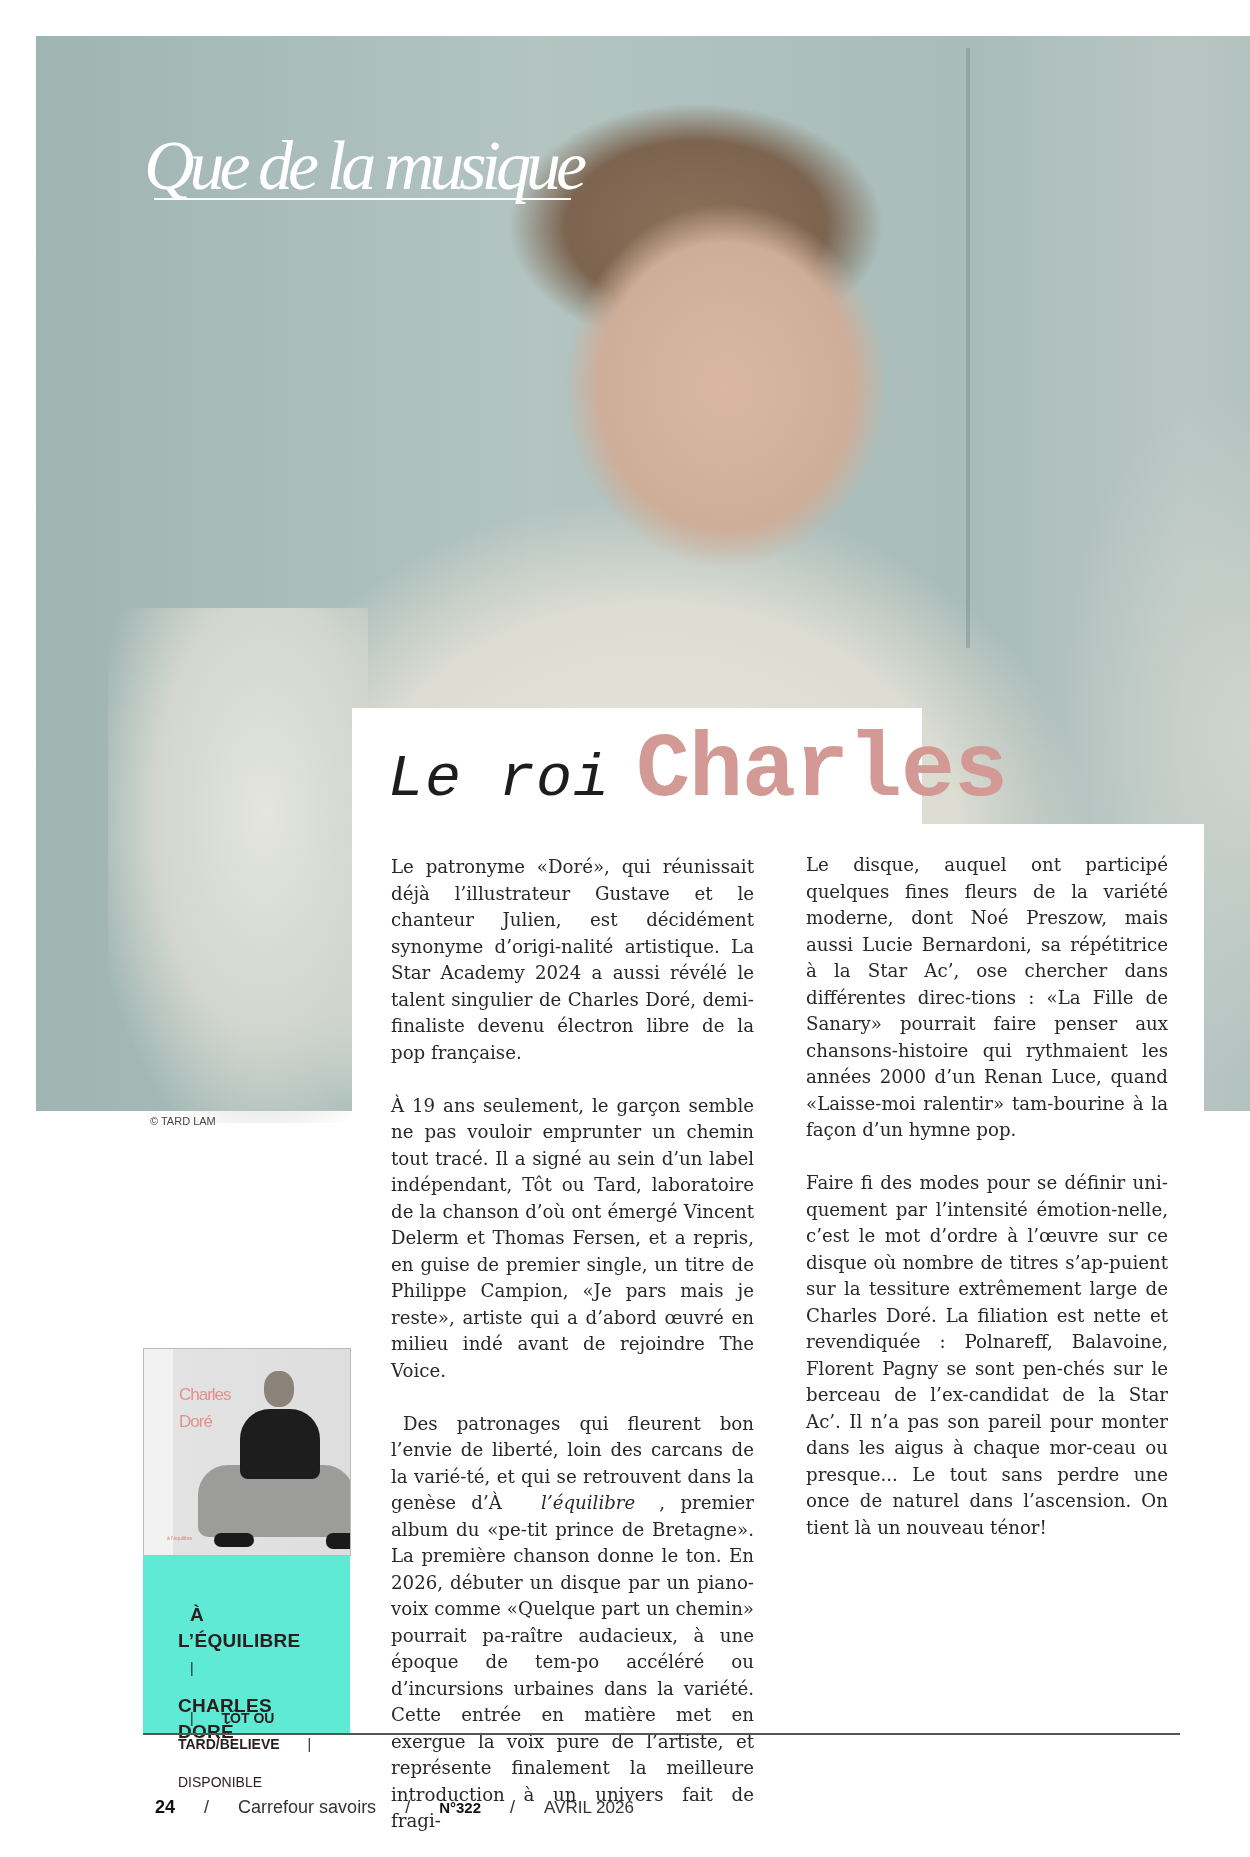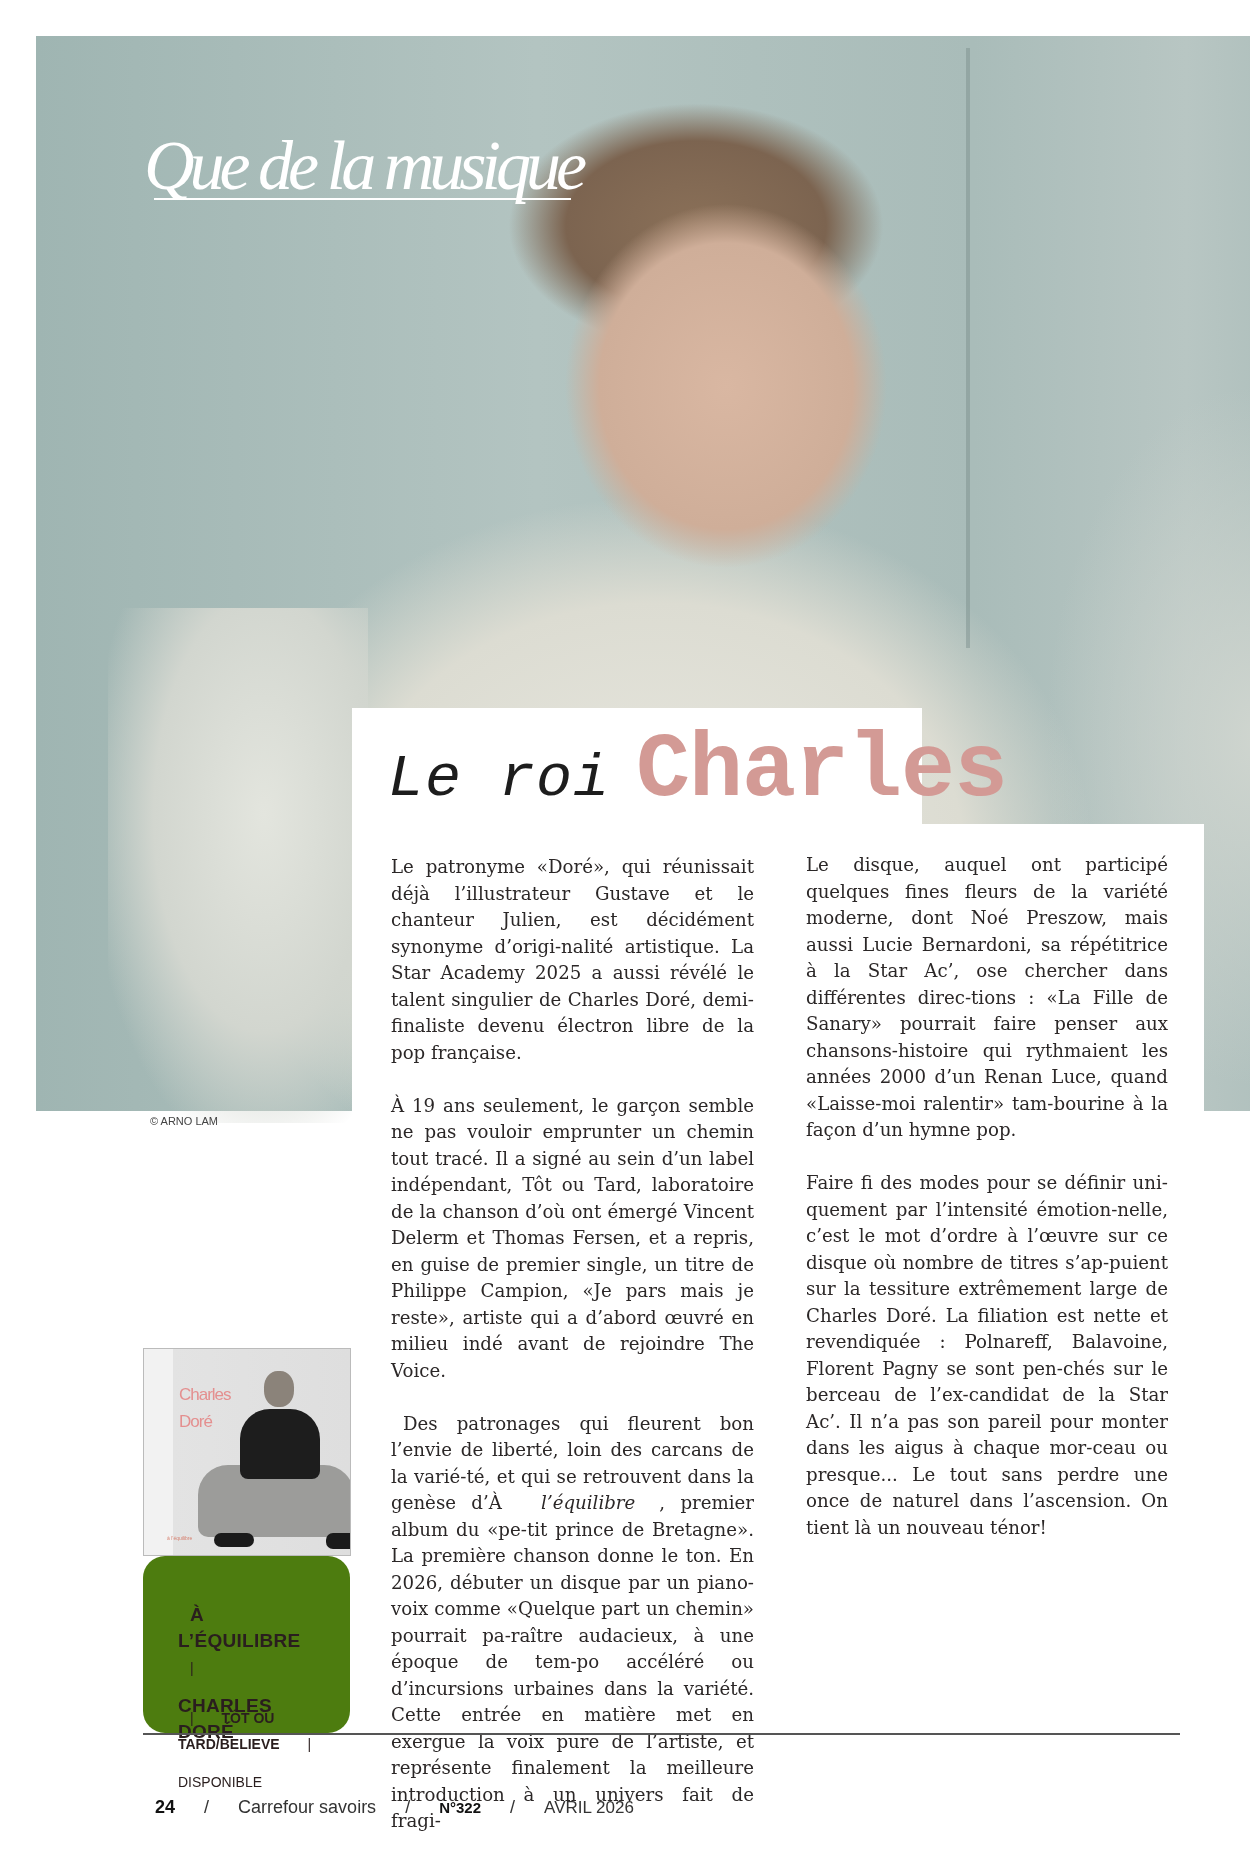--- a/index.html
+++ b/index.html
@@ -60,22 +60,22 @@
   .album .artist { position:absolute; left: 11px; top: 14px; font-family: "Liberation Sans", sans-serif;
     font-size: 17px; line-height: 15px; color: #e48f8f; letter-spacing: -1px; }
   .album .subtitle { position:absolute; left: 11px; top: 174px; font-family: "Liberation Sans", sans-serif;
     font-size: 5px; color: #d7806f; }
   .album .fig-head { position:absolute; left: 108px; top: 10px; width: 30px; height: 36px; border-radius: 45%; background: #8b837a; }
   .album .fig-body { position:absolute; left: 84px; top: 48px; width: 80px; height: 70px; border-radius: 30px 30px 8px 8px; background: #1d1d1d; }
   .album .fig-legs { position:absolute; left: 42px; top: 104px; width: 156px; height: 72px; border-radius: 30px 30px 10px 10px; background: #9c9c9a; }
   .album .fig-shoe1 { position:absolute; left: 58px; top: 172px; width: 40px; height: 14px; border-radius: 7px; background: #1a1a1a; }
   .album .fig-shoe2 { position:absolute; left: 170px; top: 172px; width: 36px; height: 16px; border-radius: 7px; background: #1a1a1a; }
 
-  .album-info { position: absolute; left: 107px; top: 1520px; width: 207px; height: 177px; background: #4d7c0f; padding: 34px 10px 0 23px;
-    font-family: "Liberation Sans", sans-serif; color: #2a1e1e; border-radius: 22px; }
+  .album-info { position: absolute; left: 107px; top: 1520px; width: 207px; height: 177px; background: #5eead4; padding: 34px 10px 0 23px;
+    font-family: "Liberation Sans", sans-serif; color: #2a1e1e; }
   .album-info .t1 { font-size: 19px; font-weight: 700; line-height: 26px; letter-spacing: 0.3px; }
   .album-info .t2 { font-size: 14px; font-weight: 700; line-height: 26px; }
   .album-info .sep { font-weight: 400; font-size: 14px; }
   .album-info .t3 { font-size: 14px; font-weight: 400; line-height: 26px; }
 
   .bottom-rule { position: absolute; left: 107px; top: 1697px; width: 1037px; height: 2px; background: #555; }
 
   .footer { position: absolute; left: 107px; top: 1761px; font-family: "Liberation Sans", sans-serif; font-size: 18px; color: #333; white-space: nowrap; }
   .footer .num { font-weight: 700; color: #111; }
   .footer .issue { font-weight: 700; color: #111; font-size: 15px; }
@@ -95,31 +95,31 @@
 <div class="kicker">Que de la musique</div>
 <div class="kicker-rule"></div>
 
 <div class="corner-icon">
   <span style="left:0;top:0;background:#3bb54a"></span>
   <span style="left:5px;top:0;background:#e53935"></span>
   <span style="left:0;top:5px;background:#1e40c8"></span>
   <span style="left:5px;top:5px;background:#f5d90a"></span>
 </div>
 
-<div class="credit">© ARNO LAM</div>
+<div class="credit">© TARD LAM</div>
 
 <div class="title-box"></div>
 <div class="text-box"></div>
 
 <h1 class="title">
   <span class="pre">Le roi</span><span class="name">Charles</span>
 </h1>
 
 <div class="col col-left">
-  <p>Le patronyme «Doré», qui réunissait déjà l’illustrateur Gustave et le chanteur Julien, est décidément synonyme d’origi-nalité artistique. La Star Academy 2025 a aussi révélé le talent singulier de Charles Doré, demi-finaliste devenu électron libre de la pop française.</p>
+  <p>Le patronyme «Doré», qui réunissait déjà l’illustrateur Gustave et le chanteur Julien, est décidément synonyme d’origi-nalité artistique. La Star Academy 2024 a aussi révélé le talent singulier de Charles Doré, demi-finaliste devenu électron libre de la pop française.</p>
   <p>À 19 ans seulement, le garçon semble ne pas vouloir emprunter un chemin tout tracé. Il a signé au sein d’un label indépendant, Tôt ou Tard, laboratoire de la chanson d’où ont émergé Vincent Delerm et Thomas Fersen, et a repris, en guise de premier single, un titre de Philippe Campion, «Je pars mais je reste», artiste qui a d’abord œuvré en milieu indé avant de rejoindre The Voice.</p>
   <p><span>Des patronages qui fleurent bon l’envie de liberté, loin des carcans de la varié-té, et qui se retrouvent dans la genèse d’À </span><em>l’équilibre</em><span>, premier album du «pe-tit prince de Bretagne». La première chanson donne le ton. En 2026, débuter un disque par un piano-voix comme «Quelque part un chemin» pourrait pa-raître audacieux, à une époque de tem-po accéléré ou d’incursions urbaines dans la variété. Cette entrée en matière met en exergue la voix pure de l’artiste, et représente finalement la meilleure introduction à un univers fait de fragi-</span></p>
 </div>
 
 <div class="col col-right">
   <p>Le disque, auquel ont participé quelques fines fleurs de la variété moderne, dont Noé Preszow, mais aussi Lucie Bernardoni, sa répétitrice à la Star Ac’, ose chercher dans différentes direc-tions : «La Fille de Sanary» pourrait faire penser aux chansons-histoire qui rythmaient les années 2000 d’un Renan Luce, quand «Laisse-moi ralentir» tam-bourine à la façon d’un hymne pop.</p>
   <p>Faire fi des modes pour se définir uni-quement par l’intensité émotion-nelle, c’est le mot d’ordre à l’œuvre sur ce disque où nombre de titres s’ap-puient sur la tessiture extrêmement large de Charles Doré. La filiation est nette et revendiquée : Polnareff, Balavoine, Florent Pagny se sont pen-chés sur le berceau de l’ex-candidat de la Star Ac’. Il n’a pas son pareil pour monter dans les aigus à chaque mor-ceau ou presque... Le tout sans perdre une once de naturel dans l’ascension. On tient là un nouveau ténor!</p>
 </div>
 
 <div class="album">

